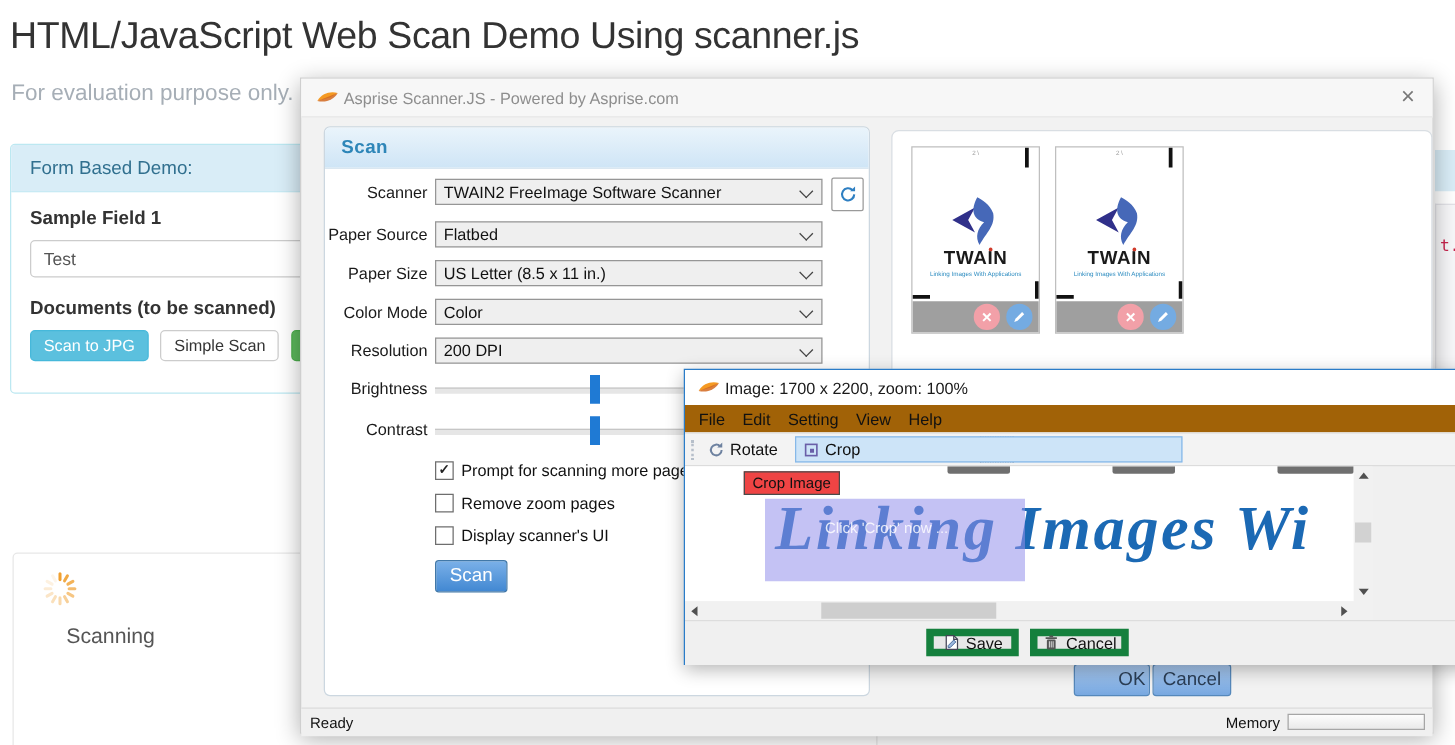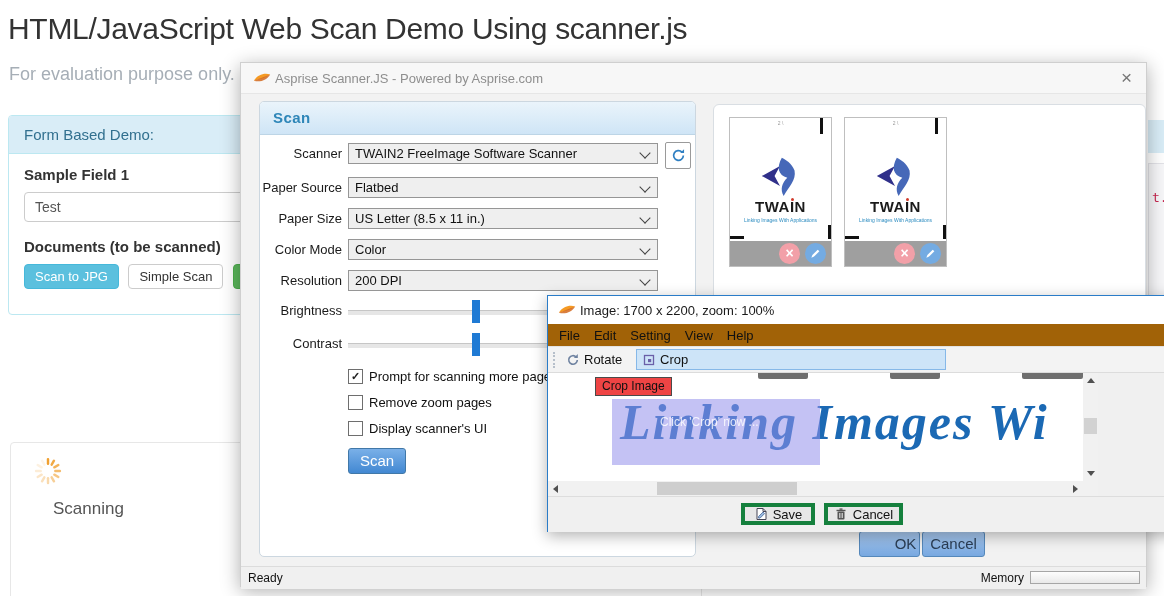--- a/index.html
+++ b/index.html
@@ -113,21 +113,21 @@
   #id-corner{left:535px;top:185px;width:15px;height:15px;background:#f1f1f1;}
   .sarr{position:absolute;width:15px;height:15px;display:flex;align-items:center;justify-content:center;cursor:pointer;}
   .tri{width:0;height:0;border:4px solid transparent;}
   .tri.up{border-bottom:5px solid #505050;border-top:none;}
   .tri.dn{border-top:5px solid #505050;border-bottom:none;}
   .tri.lf{border-right:5px solid #505050;border-left:none;}
   .tri.rt{border-left:5px solid #505050;border-right:none;}
   #vthumb{left:1px;top:45px;width:13px;height:16px;background:#d2d2d2;position:absolute;cursor:pointer;}
   #hthumb{left:109px;top:1px;width:140px;height:13px;background:#cecece;position:absolute;cursor:pointer;}
   #id-btnbar{left:0;right:0;top:200px;height:35px;background:#f0f0f0;border-top:1px solid #ddd;}
-  .winbtn{position:absolute;top:6px;height:22px;background:#e7e7e7;border:4px solid #15803d;font-size:13px;color:#111;
+  .winbtn{position:absolute;top:6px;height:22px;background:#e7e7e7;border:6px solid #15803d;font-size:13px;color:#111;
     display:flex;align-items:center;justify-content:center;gap:5px;cursor:pointer;box-sizing:border-box;}
   #id-save{left:193px;width:74px;}
   #id-cancel{left:276px;width:79px;}
 </style>
 </head>
 <body>
 
 <div id="screen">
 
   <div class="abs" id="page-title">HTML/JavaScript Web Scan Demo Using scanner.js</div>

